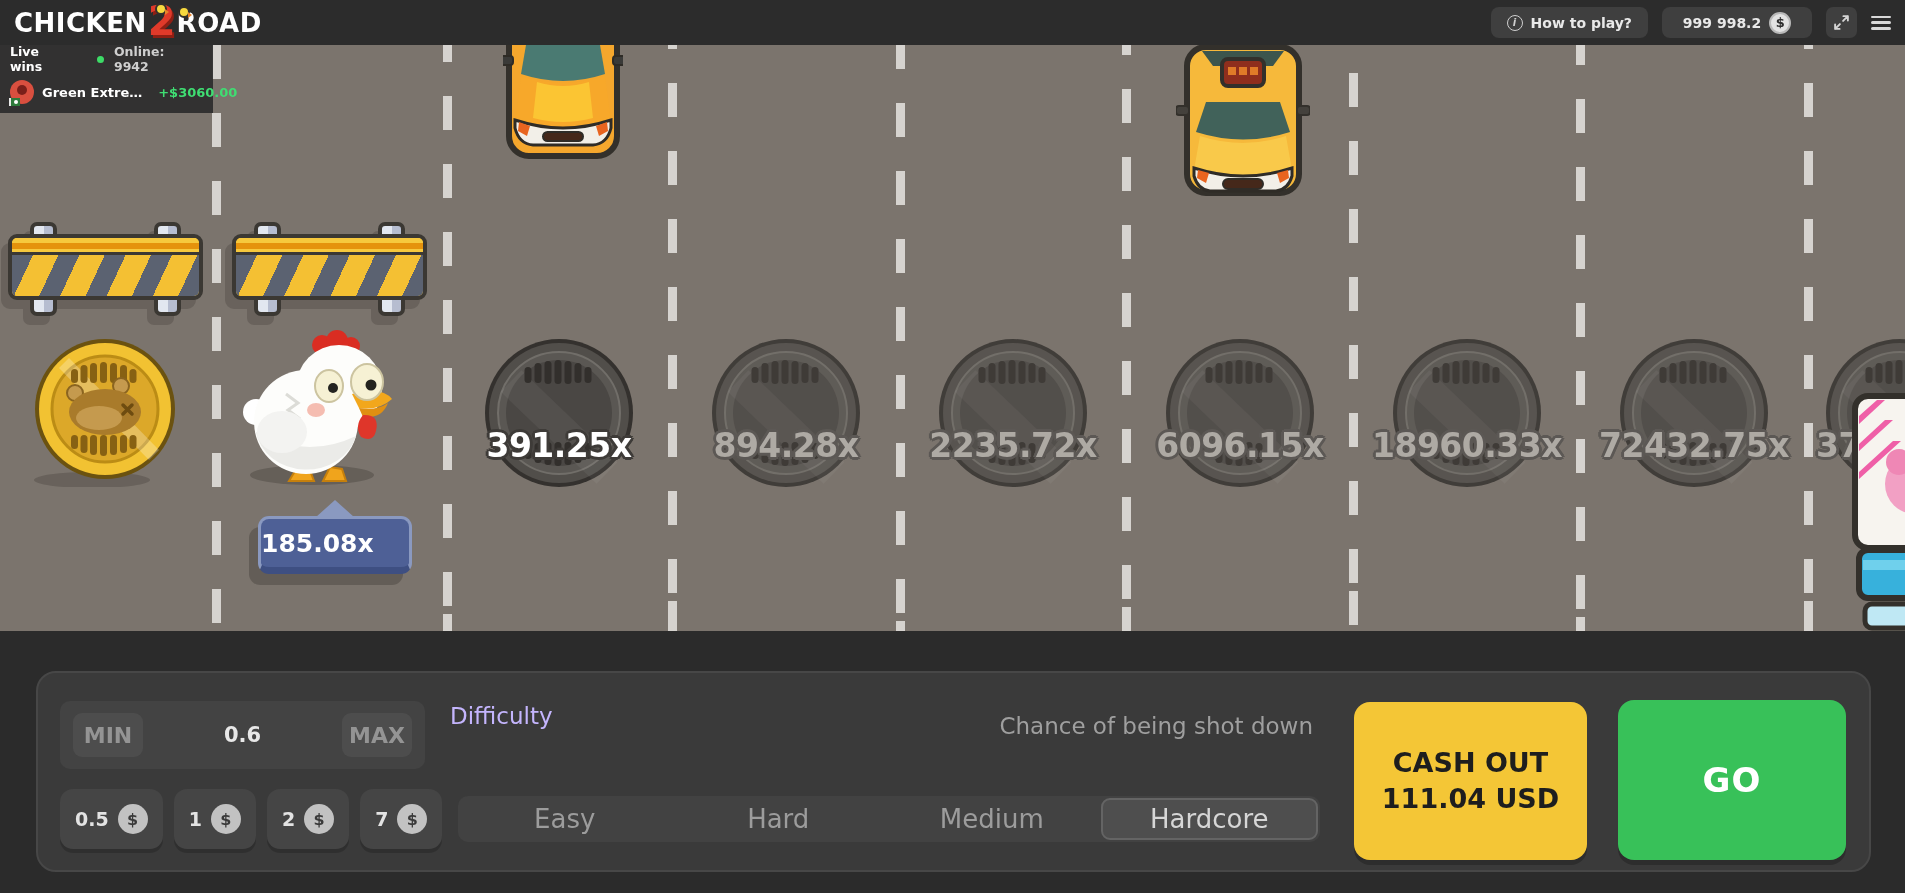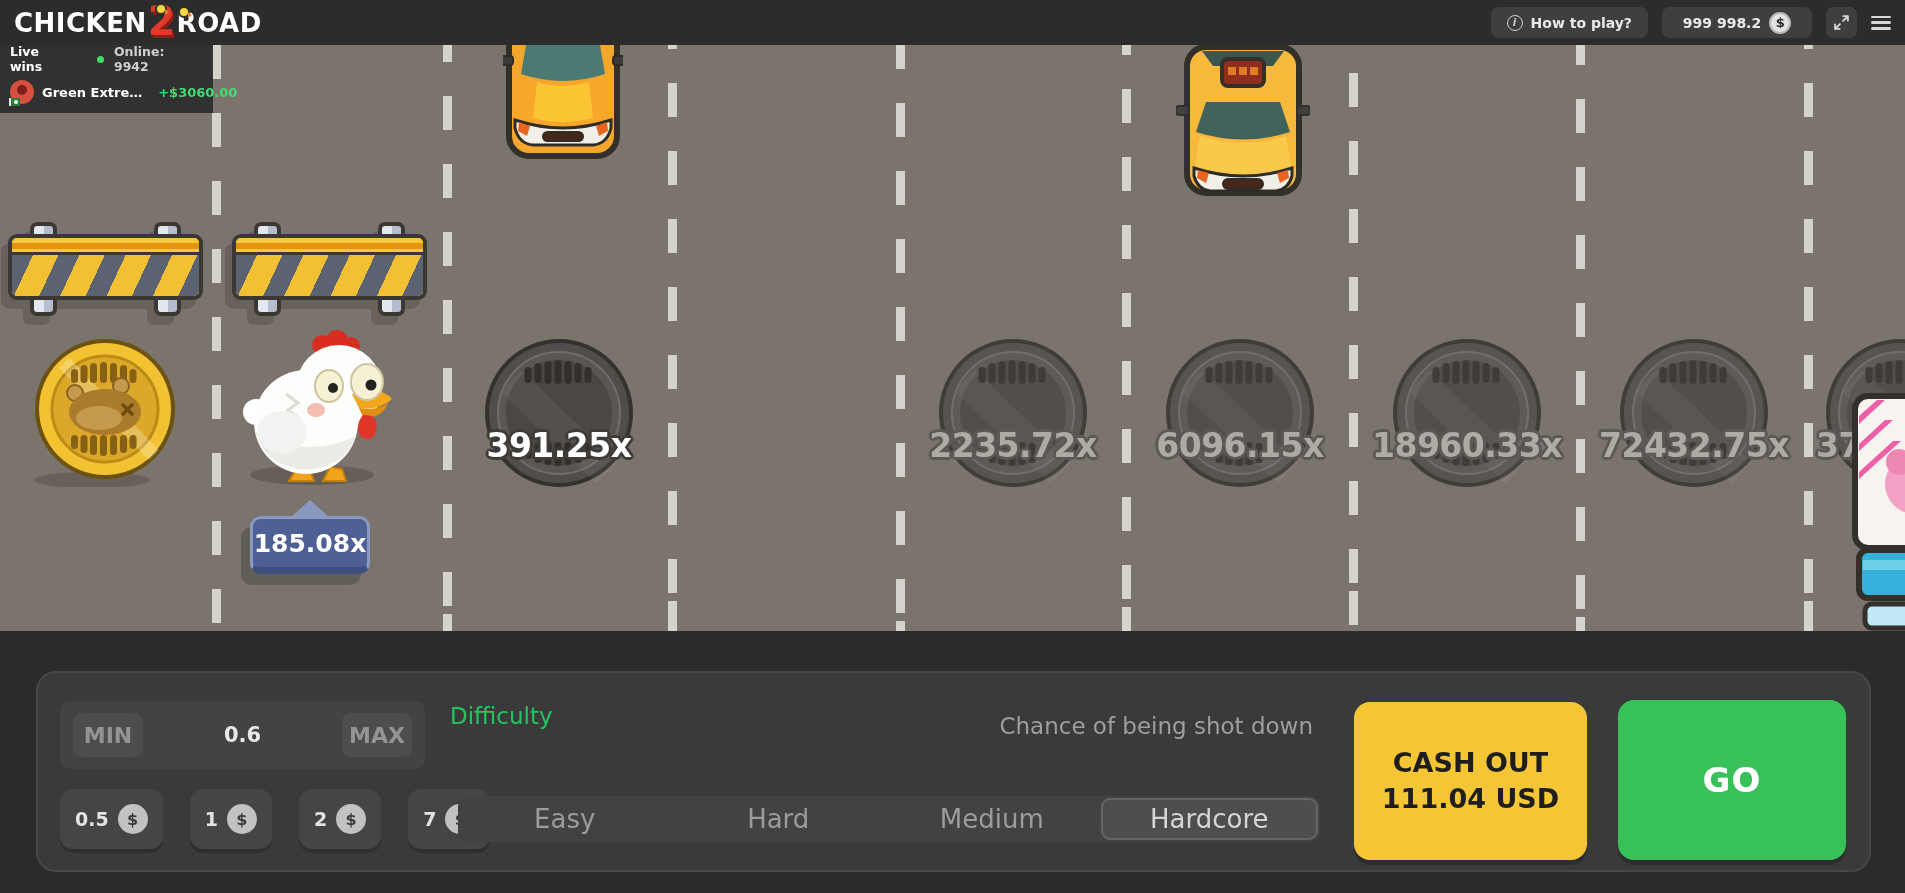--- a/index.html
+++ b/index.html
@@ -56,23 +56,23 @@
   .barrier { position:absolute; width:195px; height:102px; filter:drop-shadow(-7px 9px 0 rgba(40,36,32,.22)); }
   .barrier .leg { position:absolute; width:27px; height:94px; top:4px; border:4px solid #3b3833; border-radius:7px;
                   background:linear-gradient(90deg,#e2e7f0 0 55%,#b6bdd0 55% 100%); }
   .barrier .leg.l { left:22px; } .barrier .leg.r { right:22px; }
   .barrier .board { position:absolute; left:0; top:16px; width:195px; height:66px; border:4px solid #3b3833;
                     border-radius:9px; overflow:hidden; background:#f4c033; }
   .barrier .band { height:17px; background:linear-gradient(to bottom,#f6c83d 0 5px,#e5920c 5px 11px,#f6c83d 11px 17px);
                    border-bottom:3px solid #3b3833; }
   .barrier .stripes { height:41px; background:repeating-linear-gradient(115deg,#5b6271 0 19px,#f4c033 19px 42px); }
 
-  .badge { position:absolute; left:250px; top:516px; width:120px; height:58px; background:#4e6096;
+  .badge { position:absolute; left:258px; top:516px; width:154px; height:58px; background:#4e6096;
            border:3px solid #8a99c0; border-bottom:7px solid #3e4f82; border-radius:11px; z-index:12;
-           display:flex; align-items:center; justify-content:center; box-shadow:-9px 11px 0 rgba(40,36,32,.28); }
+           display:flex; align-items:center; box-shadow:-9px 11px 0 rgba(40,36,32,.28); }
   .badge::before { content:''; position:absolute; top:-19px; left:50%; transform:translateX(-50%);
                    border-left:19px solid transparent; border-right:19px solid transparent; border-bottom:17px solid #8a99c0; }
   .badge span { color:#ffffff; font-size:25px; font-weight:bold; }
 
   .manhole { position:absolute; width:152px; height:152px; }
   .manhole.dim { opacity:.82; }
   .mult { position:absolute; left:50%; top:50%; transform:translate(-50%,-50%); white-space:nowrap;
           font-size:33px; font-weight:bold; letter-spacing:-.5px; z-index:5;margin-top:32px; }
   .mult.active { color:#ffffff;
     text-shadow:3px 0 0 #3e3b38,-3px 0 0 #3e3b38,0 3px 0 #3e3b38,0 -3px 0 #3e3b38,2px 2px 0 #3e3b38,-2px 2px 0 #3e3b38,2px -2px 0 #3e3b38,-2px -2px 0 #3e3b38; }
@@ -81,26 +81,26 @@
   .mult.start { left:-8px; transform:translateY(-50%); }
 
   
   .panel { position:absolute; left:36px; top:671px; width:1835px; height:201px; background:#3a3a3a;
            border:2px solid #474747; border-radius:20px; z-index:45; }
   .betbox { position:absolute; left:22px; top:28px; width:365px; height:68px; background:#434343; border-radius:10px;
             display:flex; align-items:center; justify-content:space-between; padding:0 13px; }
   .mm-btn { width:70px; height:44px; background:#4d4d4d; border-radius:9px; color:#949494; font-size:22px;
             font-weight:bold; display:flex; align-items:center; justify-content:center; cursor:pointer; }
   .bet-val { color:#e8e8e8; font-size:21px; font-weight:bold; }
-  .chips { position:absolute; left:22px; top:116px; display:flex; gap:27px; }
+  .chips { position:absolute; left:22px; top:116px; display:flex; gap:11px; }
   .chip { height:60px; background:#454545; border-radius:13px; display:flex; align-items:center; gap:9px;
           padding:0 15px; cursor:pointer; box-shadow:0 4px 0 rgba(0,0,0,.18); }
   .chip b { color:#e3e3e3; font-size:19px; font-weight:bold; }
   .chip .coin-ic { width:30px; height:30px; background:#c2c2c2; border:none; color:#3a3a3a; font-size:16px; }
-  .diff-label { position:absolute; left:412px; top:30px; color:#22c55e; font-size:23px; }
+  .diff-label { position:absolute; left:412px; top:30px; color:#c4b5fd; font-size:23px; }
   .chance-label { position:absolute; right:556px; top:40px; color:#9f9f9f; font-size:23px; }
   .tabs { position:absolute; left:420px; top:123px; width:862px; height:46px; background:#424242; border-radius:10px;
           display:flex; align-items:stretch; }
   .tab { flex:1; display:flex; align-items:center; justify-content:center; color:#9c9c9c; font-size:26px;
          font-weight:normal; cursor:pointer; border-radius:9px; }
   .tab.selected { background:#4e4e4e; border:2px solid #646464; color:#d6d6d6; margin:2px; }
   .btn-cashout { position:absolute; left:1316px; top:29px; width:233px; height:158px; background:#f4c636;
                  border-radius:16px; display:flex; flex-direction:column; align-items:center; justify-content:center;
                  color:#1e1e1e; font-size:27px; font-weight:bold; line-height:1.35; cursor:pointer;
                  box-shadow:0 5px 0 rgba(0,0,0,.22); }
@@ -239,20 +239,26 @@
     <div class="lane" style="left:1576px;background-position-y:-14px"></div>
     <div class="lane" style="left:1804px;background-position-y:-30px"></div>
   </div>
 
   <div class="manhole" style="left:483px;top:337px;z-index:4">
     <svg width="152" height="152" viewBox="0 0 152 152">
         <use href="#manhole-g"></use>
       </svg>
     <div class="mult active">391.25x</div>
   </div>
+  <div class="manhole dim" style="left:710px;top:337px;z-index:4">
+    <svg width="152" height="152" viewBox="0 0 152 152">
+        <use href="#manhole-g"></use>
+      </svg>
+    <div class="mult faded">894.28x</div>
+  </div>
   <div class="manhole dim" style="left:937px;top:337px;z-index:4">
     <svg width="152" height="152" viewBox="0 0 152 152">
         <use href="#manhole-g"></use>
       </svg>
     <div class="mult faded">2235.72x</div>
   </div>
   <div class="manhole dim" style="left:1164px;top:337px;z-index:4">
     <svg width="152" height="152" viewBox="0 0 152 152">
         <use href="#manhole-g"></use>
       </svg>

